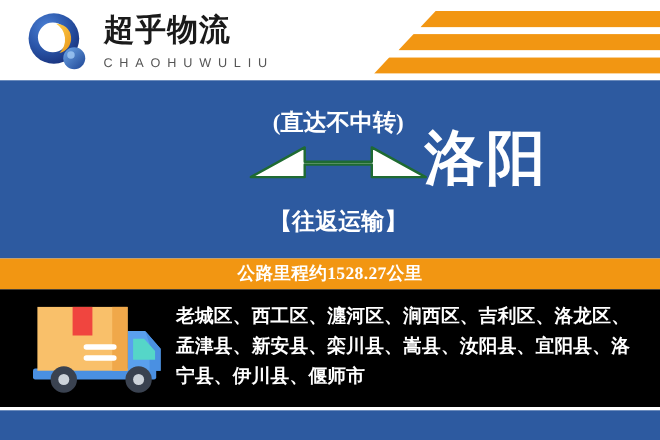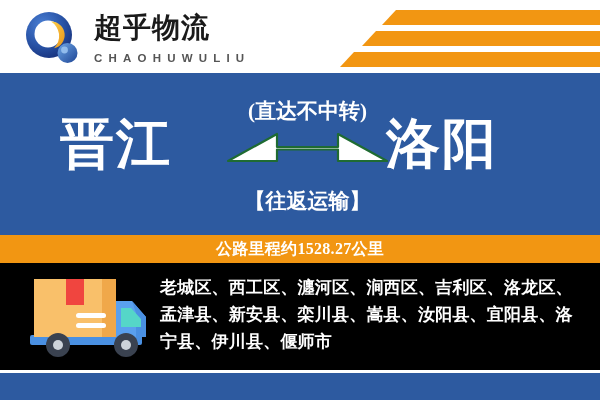--- a/index.html
+++ b/index.html
@@ -41,21 +41,21 @@
     font-size: 28px;
     font-weight: 700;
     color: #1a1a1a;
     letter-spacing: 1px;
     line-height: 40px;
     white-space: nowrap;
   }
   .brand-en {
     font-family: "Liberation Sans", "DejaVu Sans", sans-serif;
     font-size: 11.5px;
-    font-weight: 700;
+    font-weight: 400;
     color: #555555;
     letter-spacing: 6.2px;
     line-height: 16px;
     margin-top: 2px;
     white-space: nowrap;
   }
 
   .stripes {
     position: absolute;
     right: 0; top: 0;
@@ -215,21 +215,20 @@
 
     <div class="stripes">
       <div class="stripe s1"></div>
       <div class="stripe s2"></div>
       <div class="stripe s3"></div>
     </div>
   </div>
 
   <div class="route-panel">
 
-    <div class="city origin">晋江</div>
 
     <div class="arrow-group">
       <div class="arrow-note top">(直达不中转)</div>
 
       <svg class="arrow-svg" viewBox="0 0 165 56" xmlns="http://www.w3.org/2000/svg">
         <path d="M3 38 L52 11 L52 24 L113 24 L113 11 L162 38 L113 38 L113 26.5 L52 26.5 L52 38 Z" fill="#ffffff" stroke="#1f6b32" stroke-width="2.2" stroke-linejoin="round"></path>
       </svg>
 
       <div class="arrow-note bottom">【往返运输】</div>
     </div>

